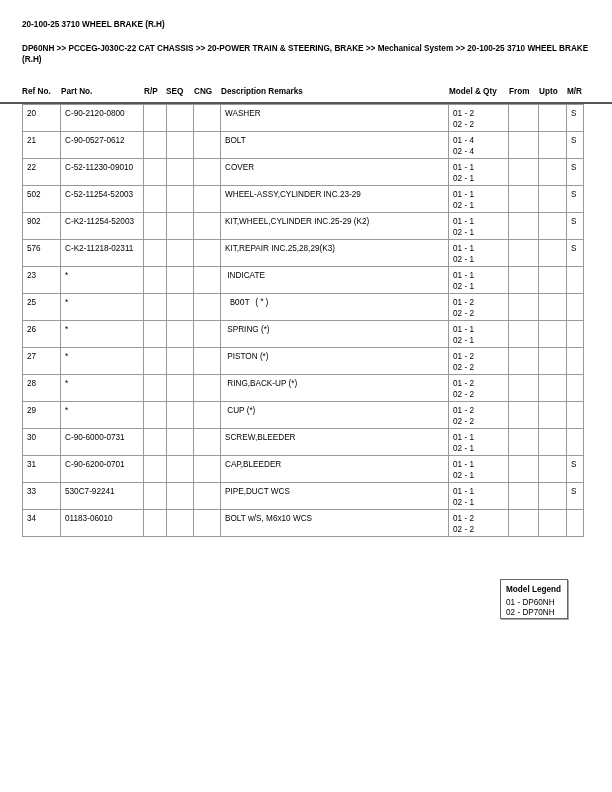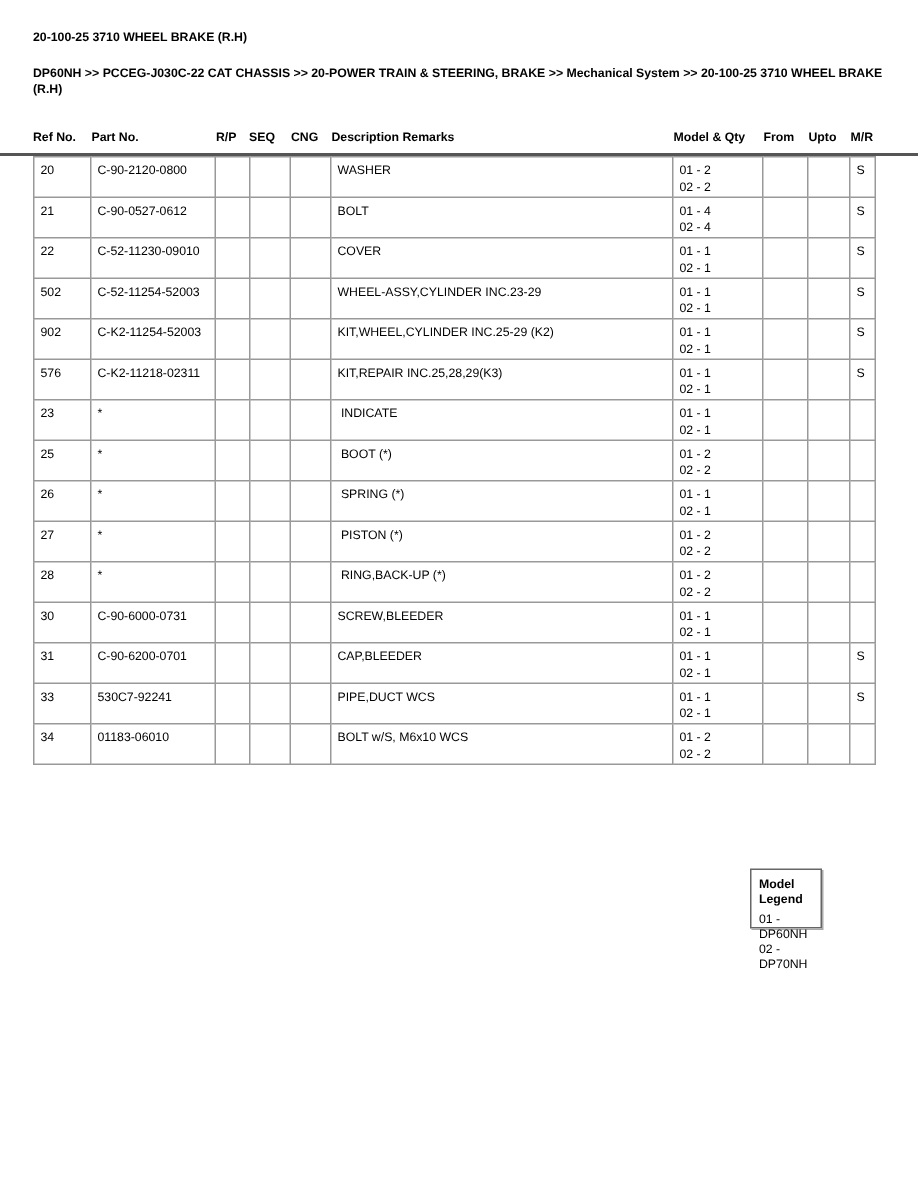--- a/index.html
+++ b/index.html
@@ -5,21 +5,21 @@
   html, body { margin:0; padding:0; background:#ffffff; }
   body { width:612px; height:792px; position:relative; overflow:hidden;
          font-family:"Liberation Sans", sans-serif; color:#000; }
   .title { position:absolute; left:22px; top:20px; font-size:8.2px; font-weight:bold; }
   .breadcrumb { position:absolute; left:22px; top:43px; width:570px; font-size:8.2px; font-weight:bold; line-height:11px; }
   .hdr { position:absolute; top:87px; font-size:8.2px; font-weight:bold; white-space:nowrap; }
   .hdr-line { position:absolute; left:0; top:102px; width:612px; height:2px; background:#555; }
   table.parts { position:absolute; left:22px; top:104px; border-collapse:collapse; table-layout:fixed; width:561px; }
   table.parts td { border:1px solid #999; font-size:8.2px; vertical-align:top; padding:4px 4px 0 4px; height:22px; line-height:10.5px; overflow:hidden; }
   table.parts tr { height:26px; }
-  .legend { position:absolute; left:500px; top:579px; width:48px; height:40px; border:1px solid #666; box-shadow:1px 1px 0 #aaa; font-size:8.2px; padding:0 0 0 5px; box-sizing:border-box; }
+  .legend { position:absolute; left:500px; top:579px; width:68px; height:40px; border:1px solid #666; box-shadow:1px 1px 0 #aaa; font-size:8.2px; padding:0 0 0 5px; box-sizing:border-box; }
   .legend .lt { font-weight:bold; margin-top:5px; margin-bottom:3px; }
   .legend div { line-height:10px; }
 </style>
 </head>
 <body>
 
 <div class="title">20-100-25 3710 WHEEL BRAKE (R.H)</div>
 <div class="breadcrumb">DP60NH &gt;&gt; PCCEG-J030C-22 CAT CHASSIS &gt;&gt; 20-POWER TRAIN &amp; STEERING, BRAKE &gt;&gt; Mechanical System &gt;&gt; 20-100-25 3710 WHEEL BRAKE (R.H)</div>
 
 <div class="hdr" style="left:22px">Ref No.</div>
@@ -152,21 +152,21 @@
         <td></td>
         <td></td>
         <td></td>
       </tr>
       <tr>
         <td>25</td>
         <td>*</td>
         <td></td>
         <td></td>
         <td></td>
-        <td style="white-space: pre-wrap;"> BOOT (*)</td>
+        <td style="white-space: pre-wrap; font-family: Liberation Mono, monospace;"> BOOT (*)</td>
         <td>
           <div>01 - 2</div>
           <div>02 - 2</div>
         </td>
         <td></td>
         <td></td>
         <td></td>
       </tr>
       <tr>
         <td>26</td>
@@ -198,20 +198,35 @@
         <td></td>
         <td></td>
       </tr>
       <tr>
         <td>28</td>
         <td>*</td>
         <td></td>
         <td></td>
         <td></td>
         <td style="white-space: pre-wrap;"> RING,BACK-UP (*)</td>
+        <td>
+          <div>01 - 2</div>
+          <div>02 - 2</div>
+        </td>
+        <td></td>
+        <td></td>
+        <td></td>
+      </tr>
+      <tr>
+        <td>29</td>
+        <td>*</td>
+        <td></td>
+        <td></td>
+        <td></td>
+        <td style="white-space: pre-wrap;"> CUP (*)</td>
         <td>
           <div>01 - 2</div>
           <div>02 - 2</div>
         </td>
         <td></td>
         <td></td>
         <td></td>
       </tr>
       <tr>
         <td>30</td>

